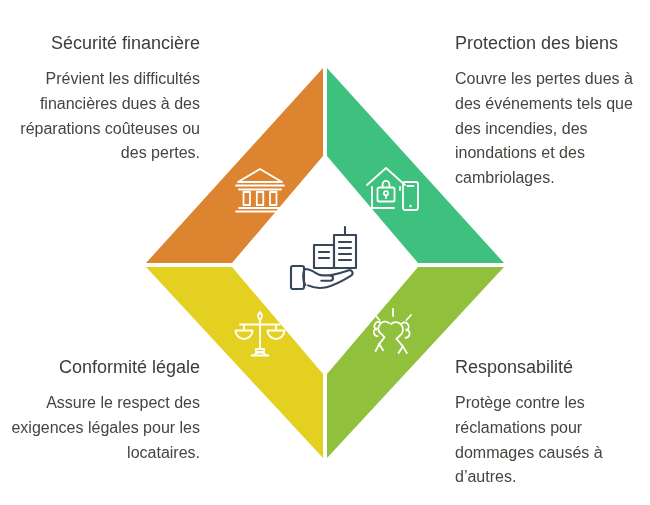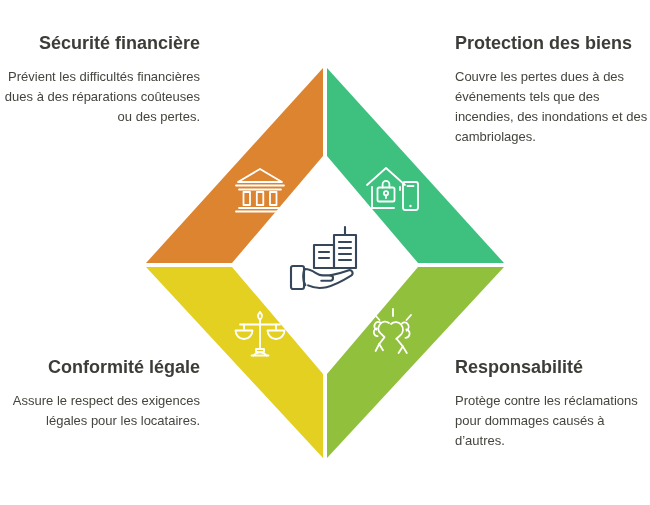--- a/index.html
+++ b/index.html
@@ -21,27 +21,27 @@
     inset: 0;
   }
 
   
   .block {
     position: absolute;
     width: 196px;
   }
   .block .heading {
     font-size: 18px;
-    font-weight: bold;
+    font-weight: normal;
     line-height: 1.28;
     color: #3c3c38;
     margin: 0 0 12px 0;
   }
   .block .body {
-    font-size: 13px;
+    font-size: 16px;
     line-height: 1.55;
     color: #45453f;
     margin: 0;
   }
 
   .block.align-right { text-align: right; }
   .block.align-left  { text-align: left;  }
 
   #block-top-left     { left: 0px;   top: 32px;  width: 200px; }
   #block-top-right    { left: 455px; top: 32px;  width: 196px; }

